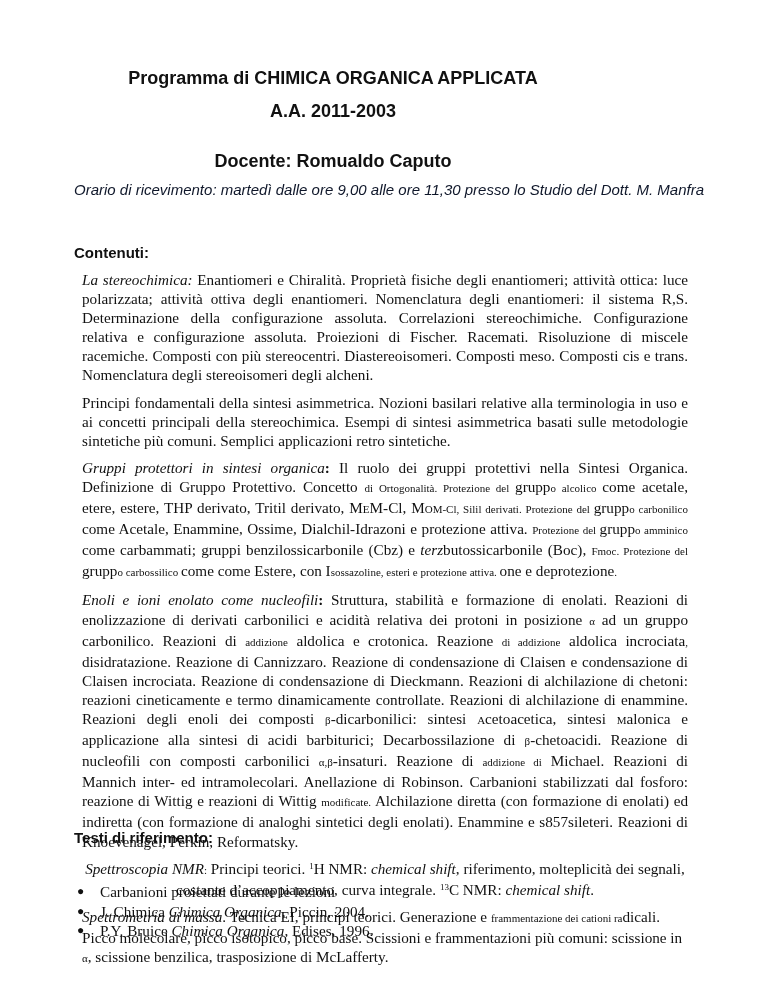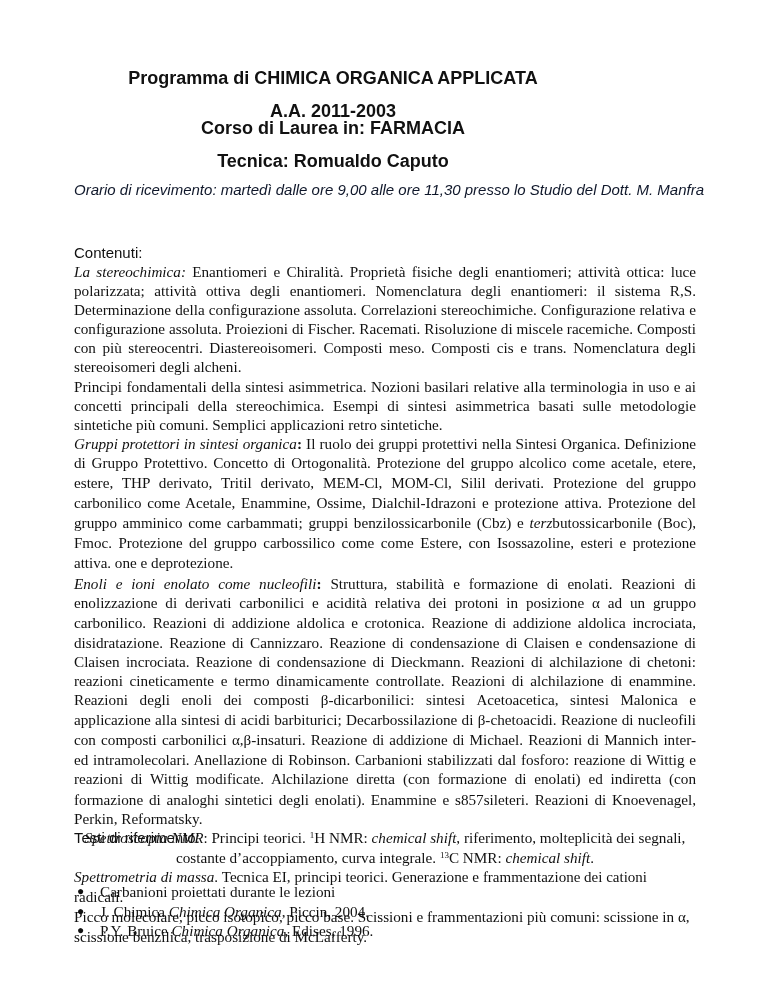--- a/index.html
+++ b/index.html
@@ -2,44 +2,43 @@
 <html><head>
 <meta charset="utf-8">
 <style>
   html, body { margin: 0; padding: 0; background: #ffffff; }
   body { width: 768px; height: 994px; overflow: hidden; position: relative; color: #111; }
   .page { position: absolute; left: 0; top: 0; width: 768px; height: 994px; }
   .hdr { position: absolute; left: 0; width: 666px; text-align: center;
          font-family: "Liberation Sans", sans-serif; font-weight: bold; font-size: 18px; line-height: 17px; color: #111; }
   .orario { position: absolute; left: 74px; top: 148px; width: 640px;
             font-family: "Liberation Sans", sans-serif; font-style: italic; font-size: 15px; line-height: 19px; color: #0f172a; }
-  .sec-title { position: absolute; left: 74px; font-family: "Liberation Sans", sans-serif; font-weight: normal; font-size: 15px; color: #111; }
+  .sec-title { position: absolute; left: 74px; font-family: "Liberation Sans", sans-serif; font-weight: bold; font-size: 15px; color: #111; }
   .body-text { position: absolute; left: 74px; width: 622px;
                font-family: "Liberation Serif", serif; font-size: 15.2px; line-height: 19.1px;
                text-align: justify; color: #111; }
-  .body-text p { margin: 0; }
-  .sm { font-size: 15px; }
+  .body-text p { margin: 8px; }
+  .sm { font-size: 11px; }
   .it { font-style: italic; }
   .b { font-weight: bold; }
   sup { font-size: 9px; line-height: 0; vertical-align: 5px; }
   ul.refs { position: absolute; left: 74px; top: 882px; margin: 0; padding: 0; list-style: none;
             font-family: "Liberation Serif", serif; font-size: 15.2px; line-height: 19.5px; }
   ul.refs li { position: relative; padding-left: 26px; }
   ul.refs li .bullet { position: absolute; left: 3px; top: 0; font-size: 12px; }
 </style>
 </head>
 <body>
 
 <div class="page">
 
   <div class="hdr" style="top:70px">Programma di CHIMICA ORGANICA APPLICATA</div>
   <div class="hdr" style="top:103px">A.A. 2011-2003</div>
-  <div class="hdr" style="top:120px">Corso di Laurea in: FARMACIA</div>
 
-  <div class="hdr" style="top:153px">Tecnica: Romualdo Caputo</div>
+  <div class="hdr" style="top:153px">Docente: Romualdo Caputo</div>
   <div class="orario" style="top:180px">Orario di ricevimento: martedì dalle ore 9,00 alle ore 11,30 presso lo Studio del Dott. M. Manfra</div>
 
   <div class="sec-title" style="top:244px">Contenuti:</div>
 
   <div class="body-text" style="top:262px">
     <p><span class="it">La stereochimica:</span><span> Enantiomeri e Chiralità. Proprietà fisiche degli enantiomeri; attività ottica: luce polarizzata; attività ottiva degli enantiomeri. Nomenclatura degli enantiomeri: il sistema R,S. Determinazione della configurazione assoluta. Correlazioni stereochimiche. Configurazione relativa e configurazione assoluta. Proiezioni di Fischer. Racemati. Risoluzione di miscele racemiche. Composti con più stereocentri. Diastereoisomeri. Composti meso. Composti cis e trans. Nomenclatura degli stereoisomeri degli alcheni.</span></p>
     <p><span>Principi fondamentali della sintesi asimmetrica. Nozioni basilari relative alla terminologia in uso e ai concetti principali della stereochimica. Esempi di sintesi asimmetrica basati sulle metodologie sintetiche più comuni. Semplici applicazioni retro sintetiche.</span></p>
     <p><span class="it">Gruppi protettori in sintesi organica</span><span class="b">:</span><span> Il ruolo dei gruppi protettivi nella Sintesi Organica. Definizione di Gruppo Protettivo. Concetto </span><span class="sm">di Ortogonalità. Protezione del </span><span>grupp</span><span class="sm">o alcolico </span><span>come acetale, etere, estere, THP derivato, Tritil derivato, M</span><span class="sm">E</span><span>M-Cl, M</span><span class="sm">OM-Cl, Silil derivati. Protezione del </span><span>grupp</span><span class="sm">o carbonilico </span><span>come Acetale, Enammine, Ossime, Dialchil-Idrazoni e protezione attiva. </span><span class="sm">Protezione del </span><span>grupp</span><span class="sm">o amminico </span><span>come carbammati; gruppi benzilossicarbonile (Cbz) e </span><span class="it">terz</span><span>butossicarbonile (Boc), </span><span class="sm">Fmoc. Protezione del </span><span>grupp</span><span class="sm">o carbossilico </span><span>come come Estere, con I</span><span class="sm">sossazoline, esteri e protezione attiva. </span><span>one e deprotezione</span><span class="sm">.</span></p>
     <p><span class="it">Enoli e ioni enolato come nucleofili</span><span class="b">:</span><span> Struttura, stabilità e formazione di enolati. Reazioni di enolizzazione di derivati carbonilici e acidità relativa dei protoni in posizione </span><span class="sm">α</span><span> ad un gruppo carbonilico. Reazioni di </span><span class="sm">addizione</span><span> aldolica e crotonica. Reazione </span><span class="sm">di addizione</span><span> aldolica incrociata</span><span class="sm">,</span><span> disidratazione. Reazione di Cannizzaro. Reazione di condensazione di Claisen e condensazione di Claisen incrociata. Reazione di condensazione di Dieckmann. Reazioni di alchilazione di chetoni: reazioni cineticamente e termo dinamicamente controllate. Reazioni di alchilazione di enammine. Reazioni degli enoli dei composti </span><span class="sm">β</span><span>-dicarbonilici: sintesi </span><span class="sm">A</span><span>cetoacetica, sintesi </span><span class="sm">M</span><span>alonica e applicazione alla sintesi di acidi barbiturici; Decarbossilazione di </span><span class="sm">β</span><span>-chetoacidi. Reazione di nucleofili con composti carbonilici </span><span class="sm">α,β</span><span>-insaturi. Reazione di </span><span class="sm">addizione di</span><span> Michael. Reazioni di Mannich inter- ed intramolecolari. Anellazione di Robinson. Carbanioni stabilizzati dal fosforo: reazione di Wittig e reazioni di Wittig </span><span class="sm">modificate.</span><span> Alchilazione diretta (con formazione di enolati) ed indiretta (con formazione di analoghi sintetici degli enolati). Enammine e s857sileteri. Reazioni di Knoevenagel, Perkin, Reformatsky.</span></p>
     <p style="text-align:center"><span class="it">Spettroscopia NMR</span><span class="sm">:</span><span> Principi teorici. </span><sup>1</sup><span>H NMR: </span><span class="it">chemical shift</span><span>, riferimento, molteplicità dei segnali, costante d’accoppiamento, curva integrale. </span><sup>13</sup><span>C NMR: </span><span class="it">chemical shift</span><span>.</span></p>

